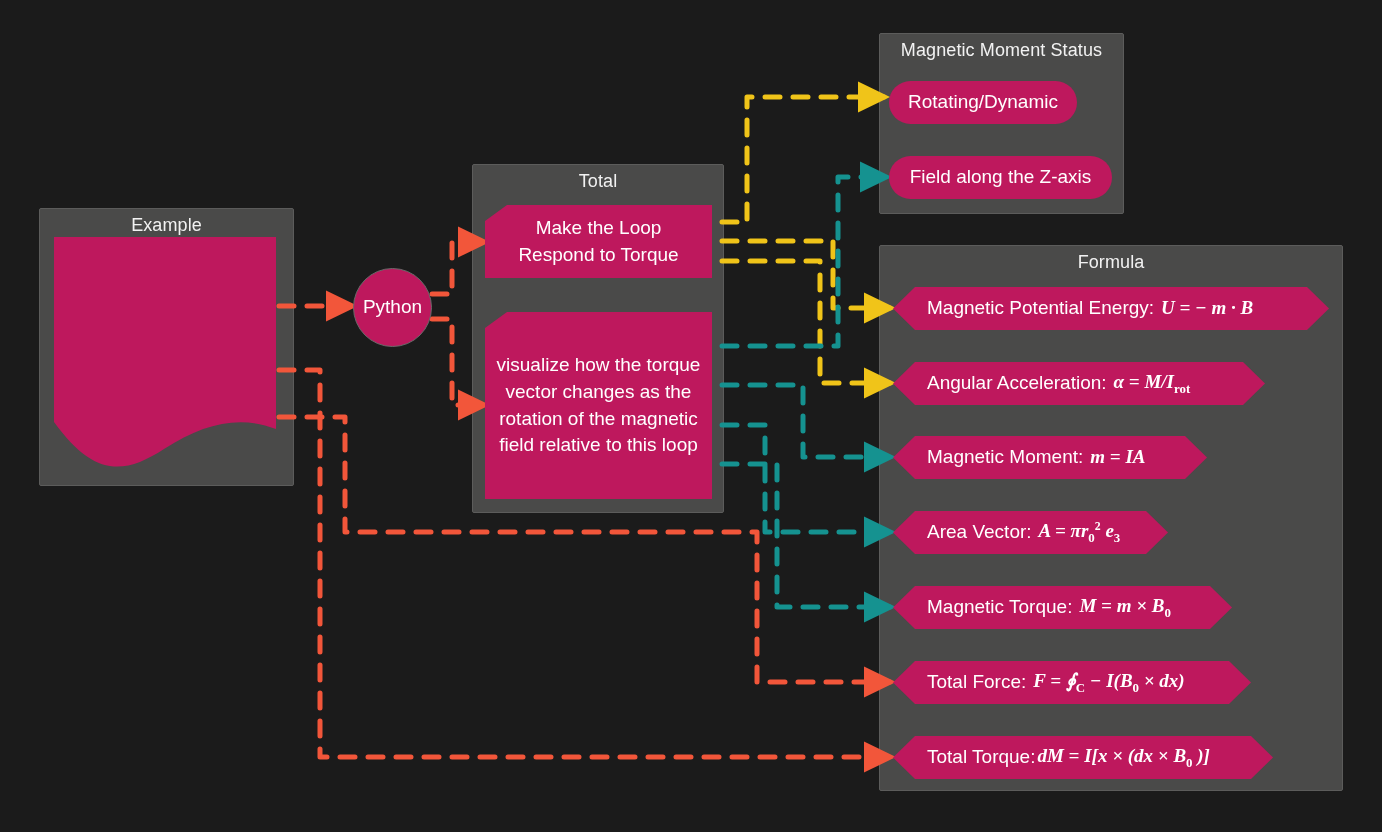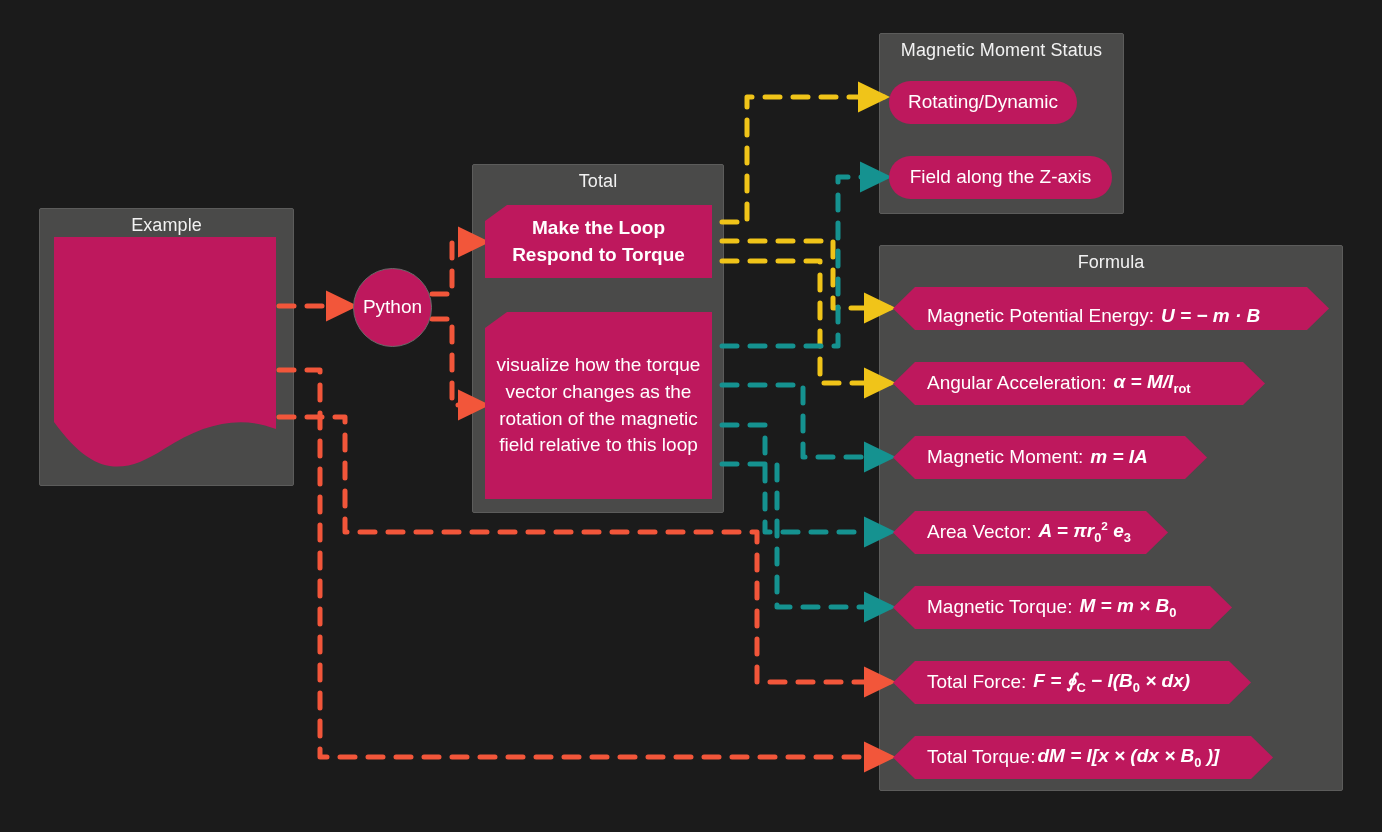--- a/index.html
+++ b/index.html
@@ -56,21 +56,21 @@
   
   .node.doc{
     font-size:19px;
     align-items:flex-start;
     padding-top:20px;
   }
   .doc-wave{
     position:absolute;left:0;bottom:0;width:100%;height:100%;
     pointer-events:none;
   }
-  .formula{font-family:Liberation Sans, sans-serif;font-style:italic;font-weight:bold;}
+  .formula{font-family:Liberation Serif, serif;font-style:italic;font-weight:bold;}
   .formula sub{font-style:normal;font-size:.68em;font-weight:bold;}
   .formula sup{font-style:normal;font-size:.62em;}
   .nowrap{white-space:nowrap;}
 
   svg.wires{position:absolute;left:0;top:0;width:1382px;height:832px;pointer-events:none;}
   .dash{fill:none;stroke-width:5;stroke-linecap:round;stroke-linejoin:round;stroke-dasharray:15 13;}
 </style>
 </head>
 <body>
 
@@ -133,37 +133,37 @@
   <div class="node doc" style="left:54px;top:237px;width:222px;height:241px;">
     <svg class="doc-wave" viewBox="0 0 222 241" preserveAspectRatio="none">
       <path d="M0,185 C40,240 70,238 110,212 C150,186 186,178 222,192 L222,241 L0,241 Z" fill="#4a4a49"></path>
     </svg>
   </div>
 
   <div class="node circle" style="left:353px;top:268px;width:79px;height:79px;">
     <span>Python</span>
   </div>
 
-  <div class="node clipcorner" style="left:485px;top:205px;width:227px;height:73px;padding:0 10px;font-weight:bold;">
+  <div class="node clipcorner" style="left:485px;top:205px;width:227px;height:73px;padding:0 10px;">
     <span>Make the Loop Respond to Torque</span>
   </div>
 
   <div class="node clipcorner" style="left:485px;top:312px;width:227px;height:187px;padding:0 4px;">
     <span>visualize how the torque vector changes as the rotation of the magnetic field relative to this loop</span>
   </div>
 
   <div class="node stadium" style="left:889px;top:81px;width:188px;height:43px;">
     <span>Rotating/Dynamic</span>
   </div>
 
   <div class="node stadium" style="left:889px;top:156px;width:223px;height:43px;">
     <span>Field along the Z-axis</span>
   </div>
 
-  <div class="node hex" style="left:893px;top:287px;width:436px;height:43px;align-items:flex-end;">
+  <div class="node hex" style="left:893px;top:287px;width:436px;height:43px;">
     <span class="nowrap">Magnetic Potential Energy:</span>
     <span class="formula nowrap" style="margin-left:7px;">U = − m · B</span>
   </div>
 
   <div class="node hex" style="left:893px;top:362px;width:372px;height:43px;">
     <span class="nowrap">Angular Acceleration:</span>
     <span class="formula nowrap" style="margin-left:7px;">α = M/I<sub>rot</sub></span>
   </div>
 
   <div class="node hex" style="left:893px;top:436px;width:314px;height:43px;">

